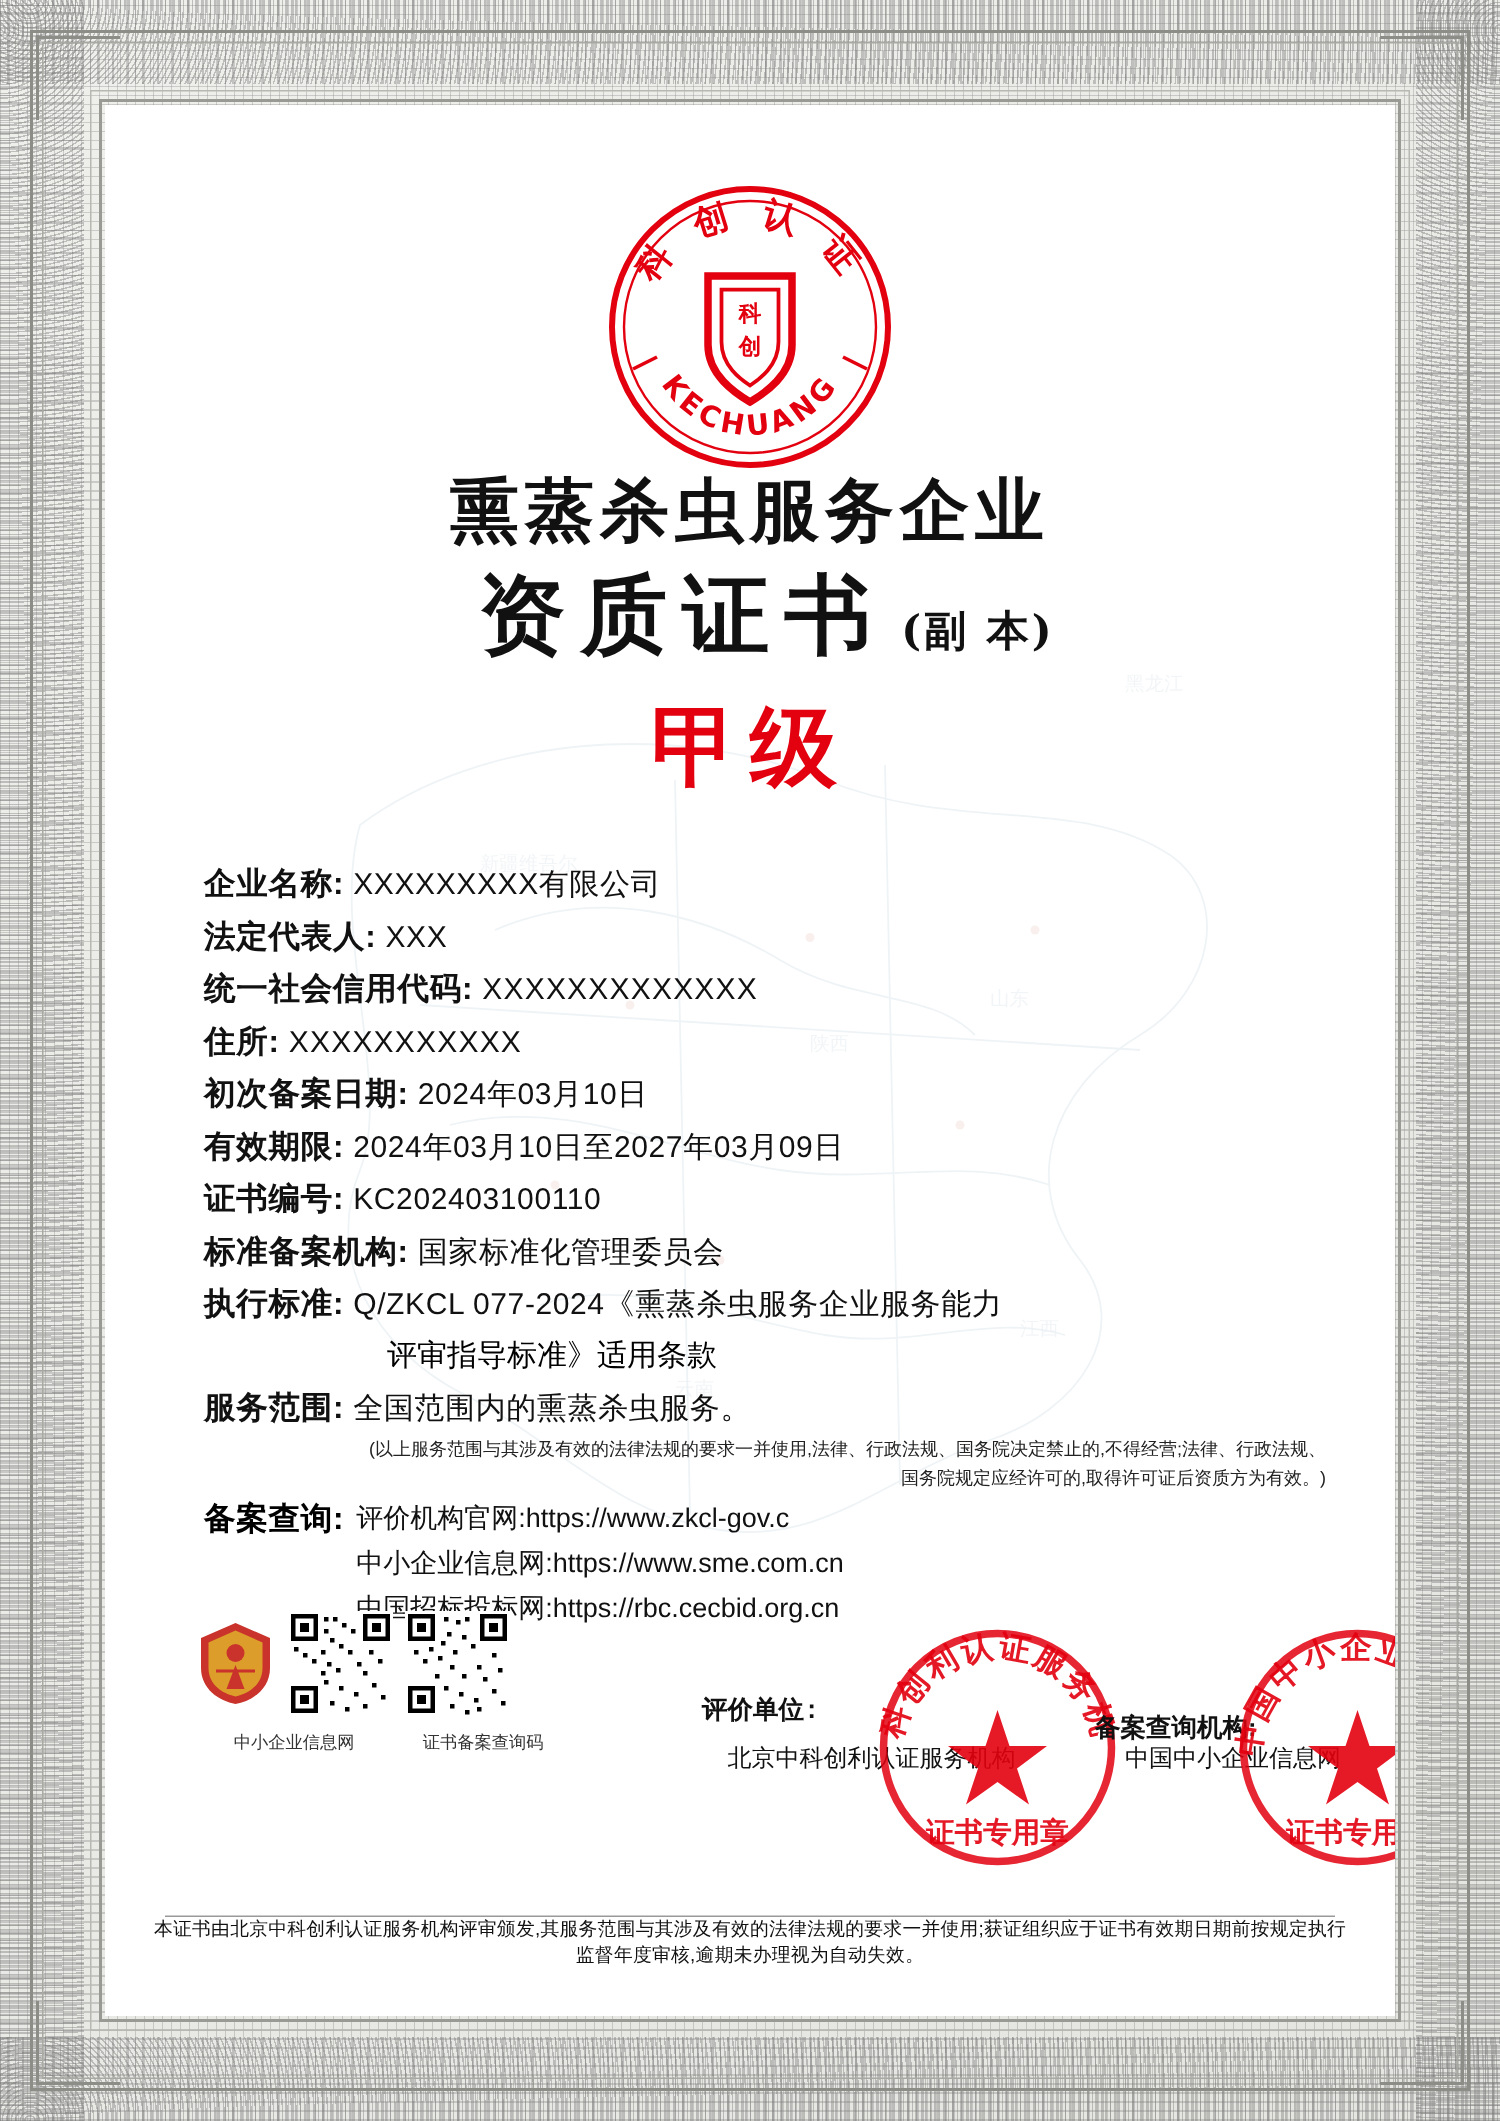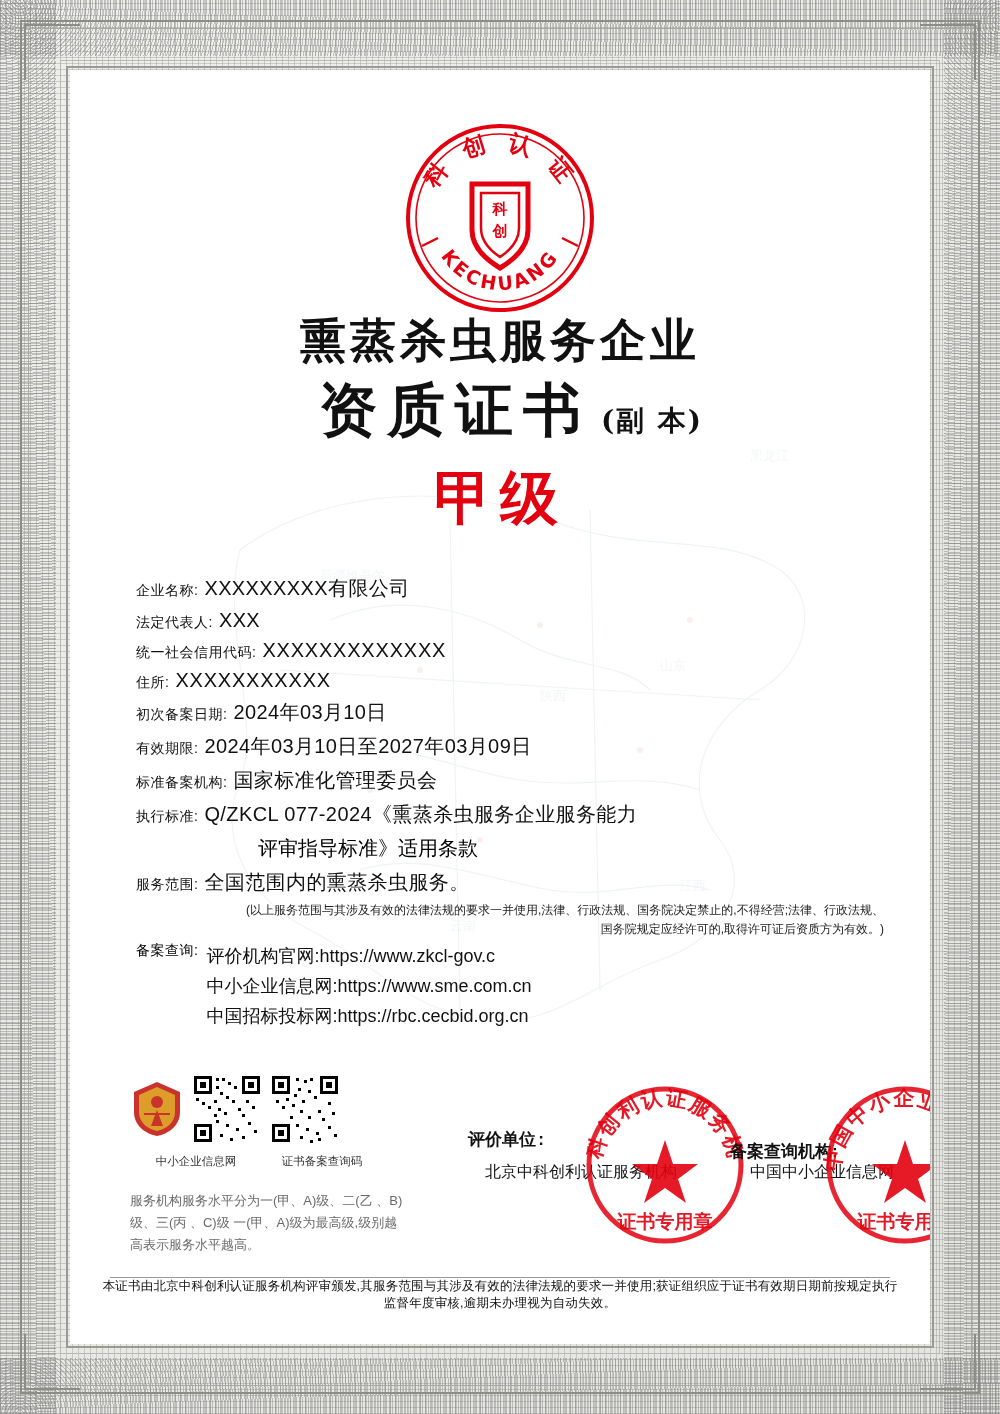--- a/index.html
+++ b/index.html
@@ -163,22 +163,22 @@
     right: 40px;
   }
   .field-row {
     display: flex;
     align-items: baseline;
     margin-bottom: 7px;
     font-size: 20px;
     color: #111;
   }
   .field-label {
-    font-weight: normal;
-    font-size: 14px;
+    font-weight: bold;
+    font-size: 21px;
     white-space: nowrap;
     letter-spacing: 0.5px;
   }
   .field-value {
     margin-left: 6px;
     font-size: 20px;
     letter-spacing: 0.4px;
   }
   .field-value.wide { letter-spacing: 0.8px; }
   .field-cont {
@@ -412,20 +412,24 @@
       <div class="field-row">
         <span class="field-label">初次备案日期:</span>
         <span class="field-value">2024年03月10日</span>
       </div>
 
       <div class="field-row">
         <span class="field-label">有效期限:</span>
         <span class="field-value">2024年03月10日至2027年03月09日</span>
       </div>
 
+      <div class="field-row">
+        <span class="field-label">证书编号:</span>
+        <span class="field-value">KC202403100110</span>
+      </div>
 
       <div class="field-row">
         <span class="field-label">标准备案机构:</span>
         <span class="field-value">国家标准化管理委员会</span>
       </div>
 
       <div class="field-row">
         <span class="field-label">执行标准:</span>
         <span class="field-value">Q/ZKCL 077-2024《熏蒸杀虫服务企业服务能力</span>
       </div>
@@ -545,21 +549,20 @@
             </g>
           </svg>
         </div>
       </div>
 
       <div class="qr-caption-row">
         <div class="c1">中小企业信息网</div>
         <div class="c2">证书备案查询码</div>
       </div>
 
-      <div class="level-note">服务机构服务水平分为一(甲、A)级、二(乙 、B)级、三(丙 、C)级 一(甲、A)级为最高级,级别越高表示服务水平越高。</div>
 
       <div class="seal-label seal-label-1">评价单位:</div>
       <div class="seal-org seal-text-1">北京中科创利认证服务机构</div>
       <div class="seal-stamp s1">
         <svg viewBox="0 0 170 170" xmlns="http://www.w3.org/2000/svg">
           <circle cx="85" cy="85" r="76" fill="none" stroke="#e3000f" stroke-width="5" opacity="0.85"></circle>
           <path id="sealArc1" d="M 20 90 A 65 65 0 0 1 150 90" fill="none"></path>
           <text font-family="DejaVu Serif, serif" font-size="21" font-weight="bold" fill="#e3000f" opacity="0.9" letter-spacing="2">
             <textPath href="#sealArc1" startOffset="50%" text-anchor="middle">中科创利认证服务机构</textPath>
           </text>

